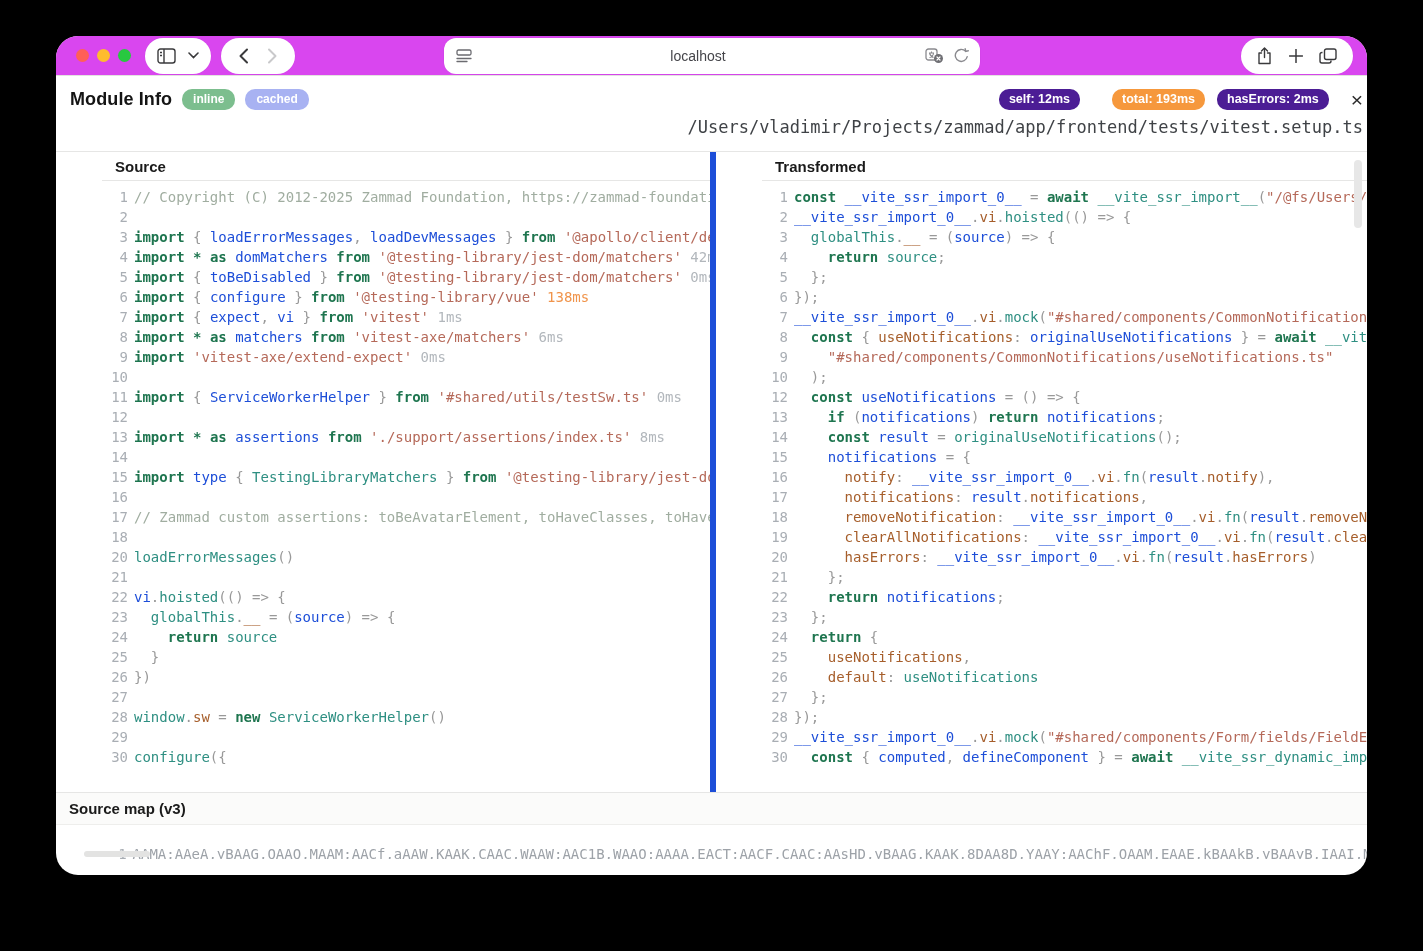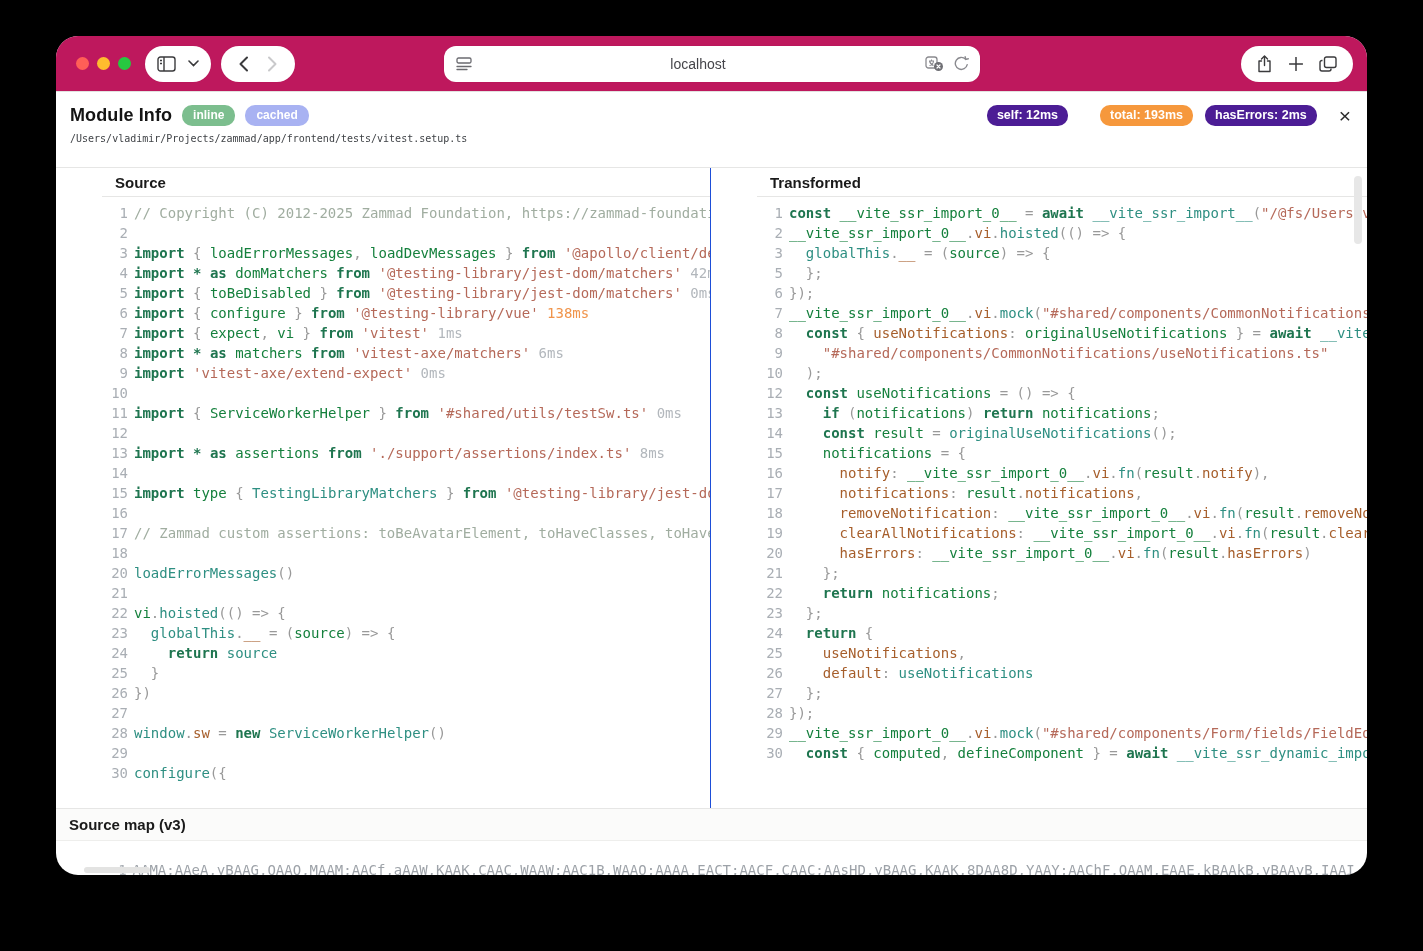--- a/index.html
+++ b/index.html
@@ -3,68 +3,68 @@
 <meta charset="utf-8">
 <style>
   * { margin:0; padding:0; box-sizing:border-box; }
   html,body { width:1423px; height:951px; background:#000; overflow:hidden;
               font-family:"Liberation Sans", sans-serif; }
 
   .window { position:absolute; left:56px; top:36px; width:1311px; height:839px;
             background:#fff; border-radius:22px; overflow:hidden; }
 
   
-  .toolbar { height:56px; background:#be185d; border-bottom:1px solid #E3E2E0;
+  .toolbar { height:40px; background:#d946ef; border-bottom:1px solid #E3E2E0;
              position:relative; display:flex; align-items:center; }
   .traffic { display:flex; gap:8px; margin-left:20px; }
   .light { width:13px; height:13px; border-radius:50%; }
   .pill { background:#fff; border-radius:18px; height:36px; display:flex;
           align-items:center; justify-content:space-evenly; box-shadow:0 0 0 0.5px rgba(0,0,0,0.04); }
   .pill.sidebar-group { width:66px; margin-left:14px; }
   .pill.nav-group { width:74px; margin-left:10px; }
   .pill.right-group { width:112px; position:absolute; right:14px; }
   .urlbar { position:absolute; left:50%; transform:translateX(-50%); width:536px;
             height:36px; background:#fff; border-radius:12px; display:flex;
             align-items:center; box-shadow:0 0 0 0.5px rgba(0,0,0,0.04); }
   .urlbar .url-text { flex:1; text-align:center; font-size:14px; color:#45454a; }
   .icon { display:flex; align-items:center; justify-content:center; }
   .icon svg { display:block; }
 
   
-  .module-header { height:76px; padding:13px 16px 0 14px; border-bottom:1px solid #E6E6E5; }
+  .module-header { height:76px; padding:13px 4px 0 14px; border-bottom:1px solid #E6E6E5;text-align:right; }
   .title-row { display:flex; align-items:center; }
   .page-title { font-size:18px; font-weight:700; color:#141414; letter-spacing:0.1px; }
   .badge { border-radius:10px; color:#fff; font-size:12px; font-weight:600;
            padding:3px 11px 4px; margin-left:10px; }
   .badge-inline { background:#7CBE8E; }
   .badge-cached { background:#A8B2F2; }
   .spacer { flex:1; }
   .tbadge { border-radius:10px; color:#fff; font-size:12.5px; font-weight:700;
             padding:3px 10px 4px; margin-left:12px; }
   .tbadge-gray { background:#4c1d95; }
   .tbadge-orange { background:#F6983C;margin-left:32px; }
   .close-btn { margin-left:22px; font-size:21px; color:#2b2b2b; line-height:1;
                cursor:default; font-weight:400; }
   .module-path { margin-top:7px; font-family:"DejaVu Sans Mono", monospace;
-                 font-size:10px; color:#3F4246; }
+                 font-size:17px; color:#3F4246; }
 
   
   .panels { display:flex; height:640px; }
   .panel { width:654px; overflow:hidden;padding-left:46px; }
-  .panel.right { width:657px; border-left:1px solid #1d4ed8; position:relative; }
+  .panel.right { width:657px; border-left:6px solid #1d4ed8; position:relative; }
   .panel-title { height:29px; border-bottom:1px solid #E6E6E5; font-size:15px;
                  font-weight:700; color:#1a1a1a; padding:6px 0 0 13px; }
   .codearea { height:611px; padding-top:6px; font-family:"DejaVu Sans Mono", monospace;
               font-size:14px; line-height:20px; overflow:hidden; position:relative; }
   .line { white-space:pre; height:20px; }
   .ln { display:inline-block; width:32px; text-align:right; padding-right:6px;
         color:#A9AEB4; }
   .t-kw   { color:#1E754F; font-weight:bold; }
   .t-punct{ color:#999999; }
-  .t-id   { color:#15803d; }
+  .t-id   { color:#1d4ed8; }
   .t-str  { color:#B56959; }
   .t-teal { color:#2E8F82; }
   .t-prop { color:#A65E2B; }
   .t-cmt  { color:#A0ADA0; }
   .t-time { color:#B2B7BC; }
   .t-hot  { color:#F0944B; }
   .vscroll { position:absolute; right:5px; top:8px; width:8px; height:68px;
              background:#E7E7E7; border-radius:4px; }
 
   
@@ -216,20 +216,21 @@
           <div class="line"><span class="ln">29</span></div>
           <div class="line"><span class="ln">30</span><span class="t-teal">configure</span><span class="t-punct">({</span></div>
         </div>
     </div>
     <div class="panel right">
       <div class="panel-title">Transformed</div>
       <div class="codearea">
           <div class="line"><span class="ln">1</span><span class="t-kw">const</span><span class="t-id"> __vite_ssr_import_0__</span><span class="t-punct"> = </span><span class="t-kw">await</span><span class="t-teal"> __vite_ssr_import__</span><span class="t-punct">(</span><span class="t-str">"/@fs/Users/vladimir/Projects/zammad/</span></div>
           <div class="line"><span class="ln">2</span><span class="t-id">__vite_ssr_import_0__</span><span class="t-punct">.</span><span class="t-prop">vi</span><span class="t-punct">.</span><span class="t-teal">hoisted</span><span class="t-punct">(() =&gt; {</span></div>
           <div class="line"><span class="ln">3</span><span class="t-teal">  globalThis</span><span class="t-punct">.</span><span class="t-prop">__</span><span class="t-punct"> = (</span><span class="t-id">source</span><span class="t-punct">) =&gt; {</span></div>
+          <div class="line"><span class="ln">4</span><span class="t-kw">    return</span><span class="t-teal"> source</span><span class="t-punct">;</span></div>
           <div class="line"><span class="ln">5</span><span class="t-punct">  };</span></div>
           <div class="line"><span class="ln">6</span><span class="t-punct">});</span></div>
           <div class="line"><span class="ln">7</span><span class="t-id">__vite_ssr_import_0__</span><span class="t-punct">.</span><span class="t-prop">vi</span><span class="t-punct">.</span><span class="t-teal">mock</span><span class="t-punct">(</span><span class="t-str">"#shared/components/CommonNotifications/useNotifications.ts"</span></div>
           <div class="line"><span class="ln">8</span><span class="t-kw">  const</span><span class="t-punct"> { </span><span class="t-prop">useNotifications</span><span class="t-punct">: </span><span class="t-id">originalUseNotifications</span><span class="t-punct"> } = </span><span class="t-kw">await</span><span class="t-teal"> __vite_ssr_dynamic_import__</span></div>
           <div class="line"><span class="ln">9</span><span class="t-str">    "#shared/components/CommonNotifications/useNotifications.ts"</span></div>
           <div class="line"><span class="ln">10</span><span class="t-punct">  );</span></div>
           <div class="line"><span class="ln">12</span><span class="t-kw">  const</span><span class="t-id"> useNotifications</span><span class="t-punct"> = () =&gt; {</span></div>
           <div class="line"><span class="ln">13</span><span class="t-kw">    if</span><span class="t-punct"> (</span><span class="t-id">notifications</span><span class="t-punct">) </span><span class="t-kw">return</span><span class="t-id"> notifications</span><span class="t-punct">;</span></div>
           <div class="line"><span class="ln">14</span><span class="t-kw">    const</span><span class="t-id"> result</span><span class="t-punct"> = </span><span class="t-teal">originalUseNotifications</span><span class="t-punct">();</span></div>
           <div class="line"><span class="ln">15</span><span class="t-id">    notifications</span><span class="t-punct"> = {</span></div>

